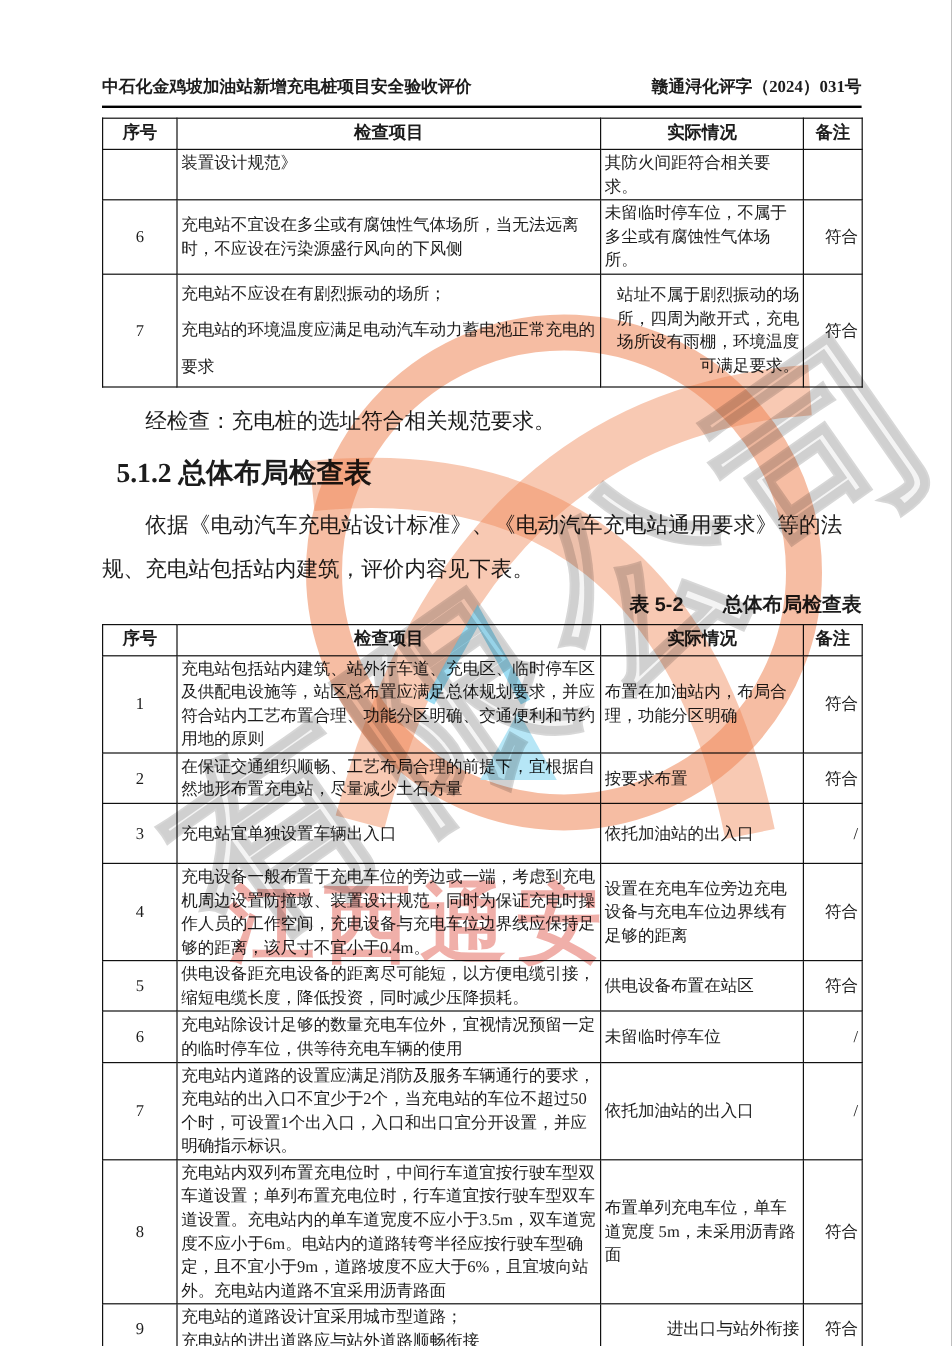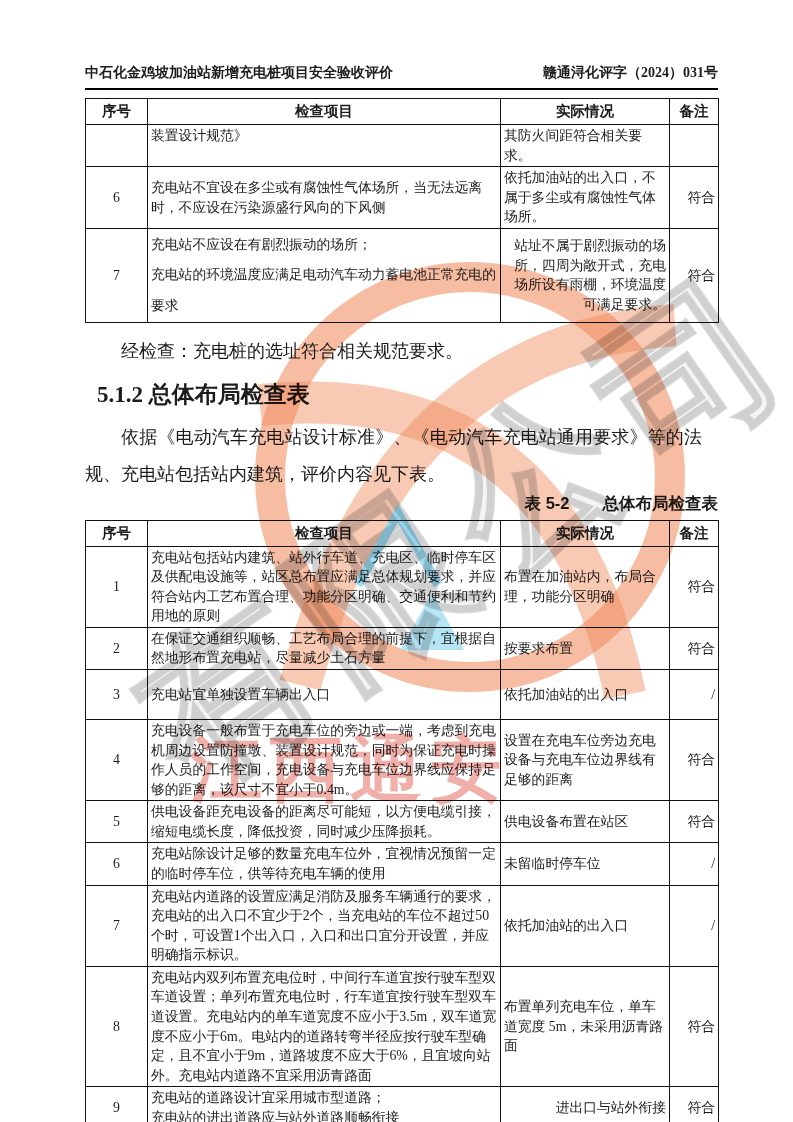--- a/index.html
+++ b/index.html
@@ -88,21 +88,21 @@
       <tbody>
         <tr class="h23">
           <td class="num"></td>
           <td class="item top">装置设计规范》</td>
           <td class="actual top">其防火间距符合相关要求。</td>
           <td class="remark"></td>
         </tr>
         <tr class="h45">
           <td class="num">6</td>
           <td class="item">充电站不宜设在多尘或有腐蚀性气体场所，当无法远离时，不应设在污染源盛行风向的下风侧</td>
-          <td class="actual">依托加油站的出入口，不属于多尘或有腐蚀性气体场所。</td>
+          <td class="actual">未留临时停车位，不属于多尘或有腐蚀性气体场所。</td>
           <td class="remark">符合</td>
         </tr>
         <tr class="h78">
           <td class="num">7</td>
           <td class="item pre spread">充电站不应设在有剧烈振动的场所；
 充电站的环境温度应满足电动汽车动力蓄电池正常充电的要求</td>
           <td class="actual center">站址不属于剧烈振动的场所，四周为敞开式，充电场所设有雨棚，环境温度可满足要求。</td>
           <td class="remark">符合</td>
         </tr>
       </tbody>

